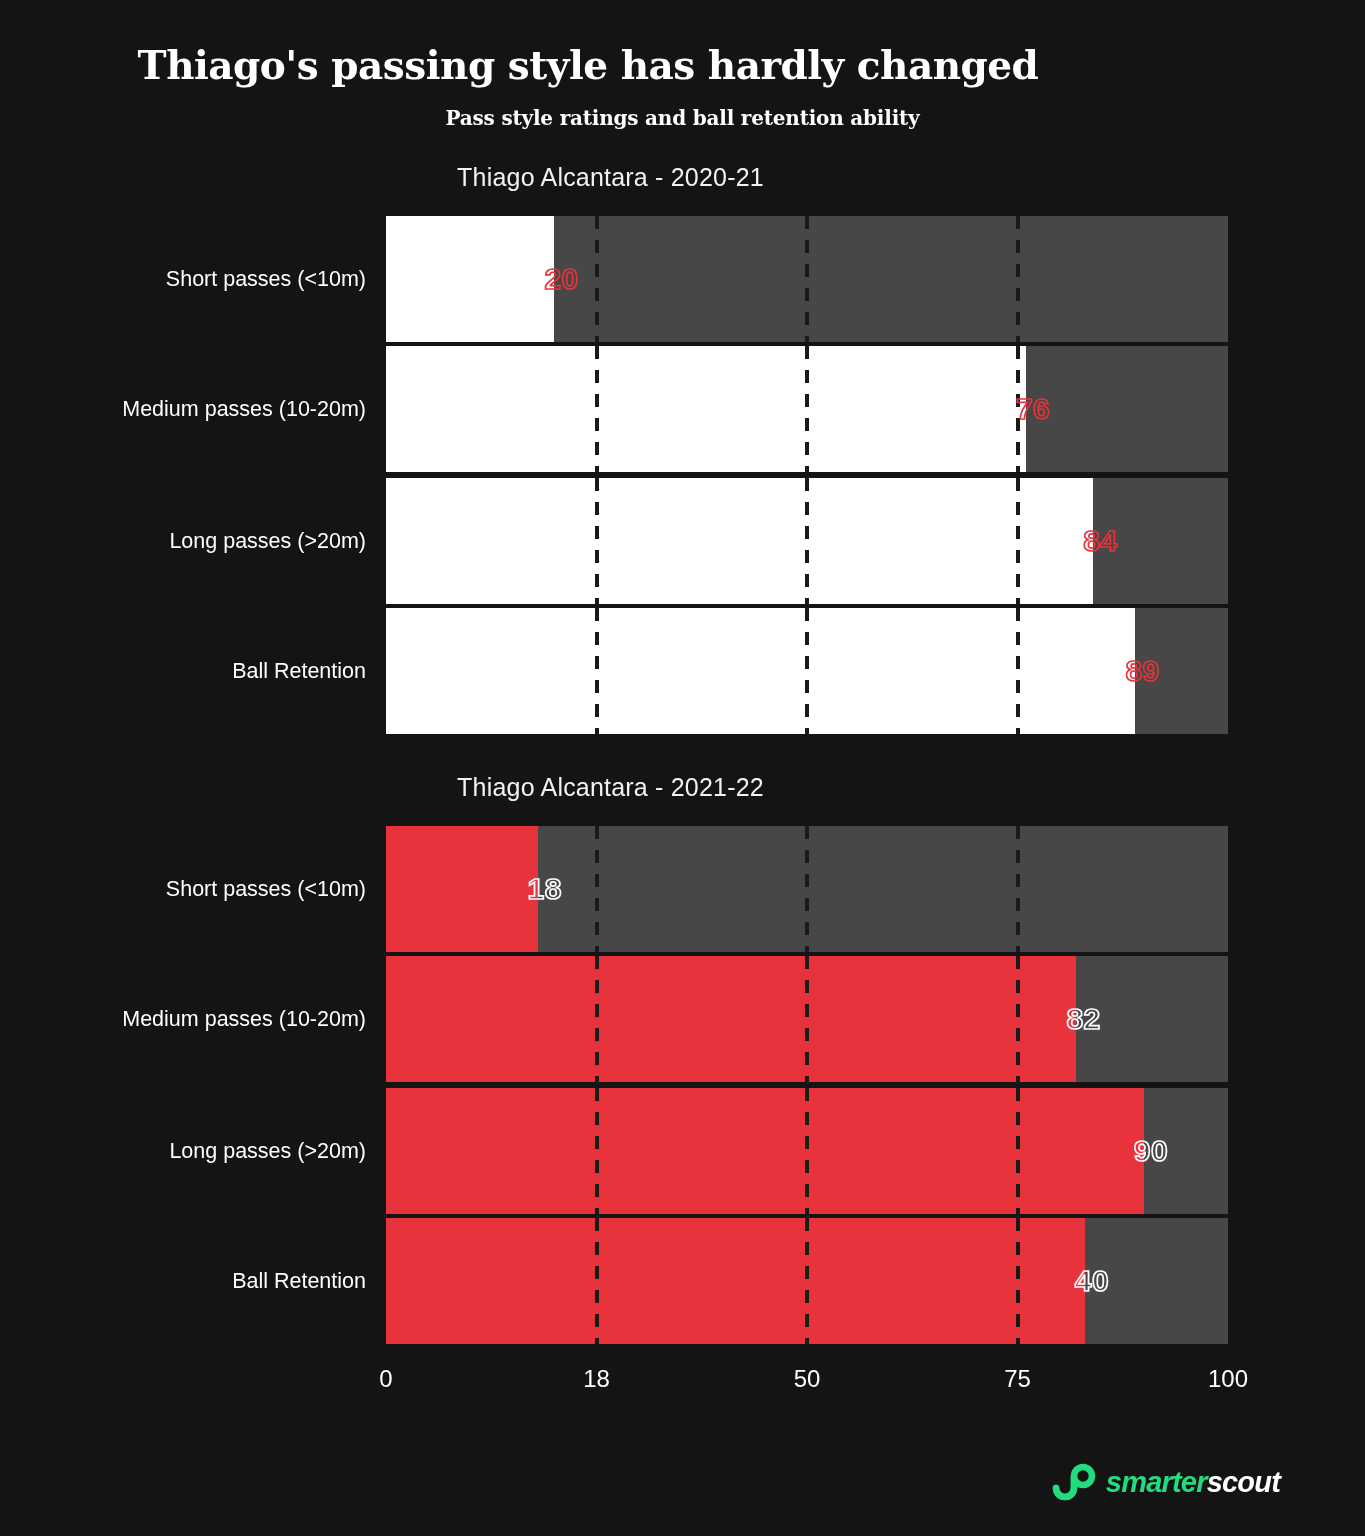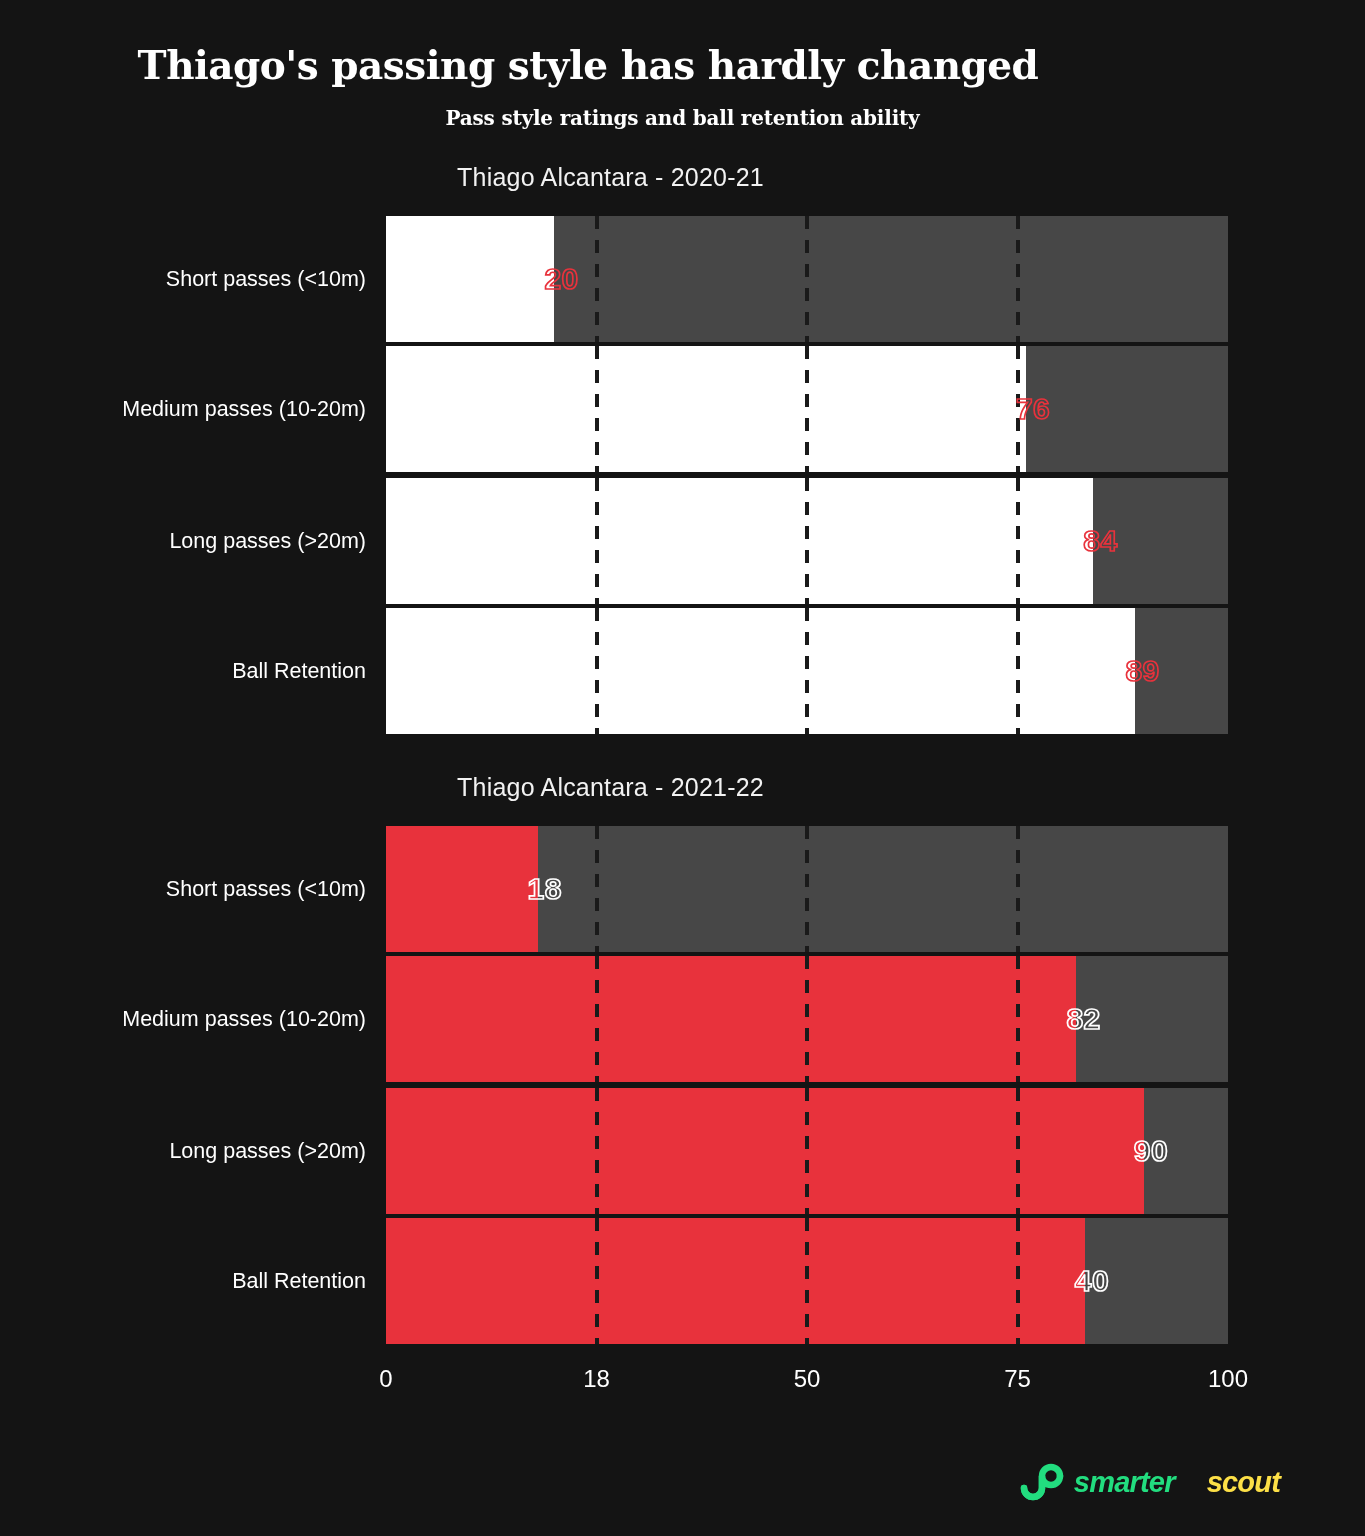--- a/index.html
+++ b/index.html
@@ -173,21 +173,21 @@
   }
   .ss-mark { display: block; }
   .ss-word {
     font-family: "Liberation Sans", sans-serif;
     font-weight: 700;
     font-style: italic;
     font-size: 29px;
     letter-spacing: -0.8px;
   }
   .ss-word .g { color: #22dd7f; }
-  .ss-word .w { color: #fde047; margin-left: 32px; }
+  .ss-word .w { color: #ffffff; }
 </style>
 </head>
 <body>
 
 <div id="root">
 
   <div class="main-title">Thiago's passing style has hardly changed</div>
   <div class="sub-title">Pass style ratings and ball retention ability</div>
 
   <div class="panel-title" id="panel-title-1">Thiago Alcantara - 2020-21</div>

